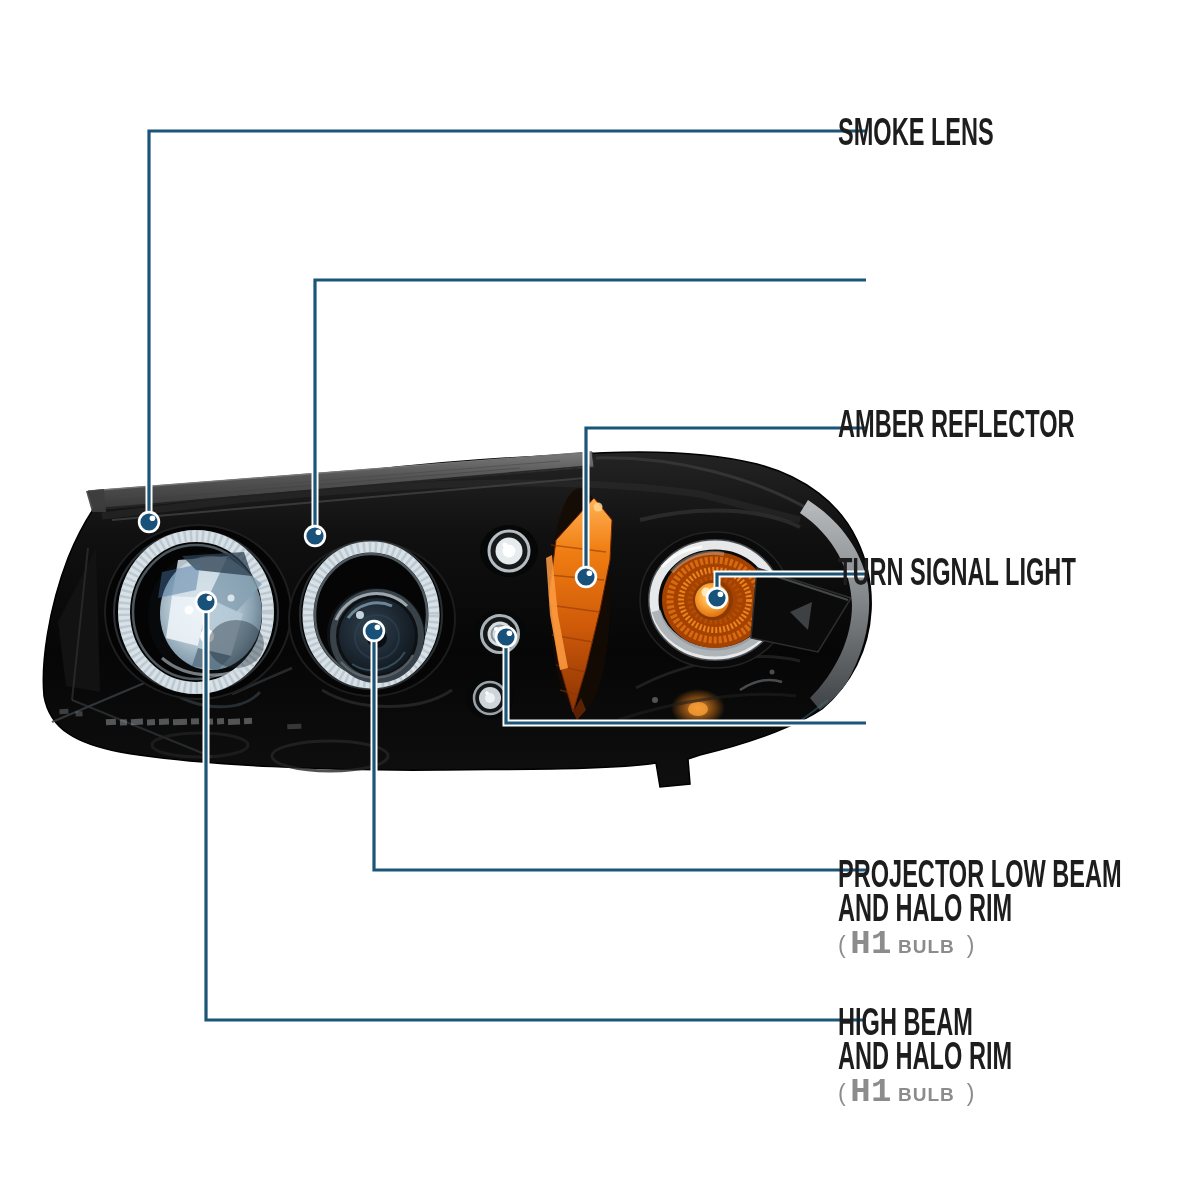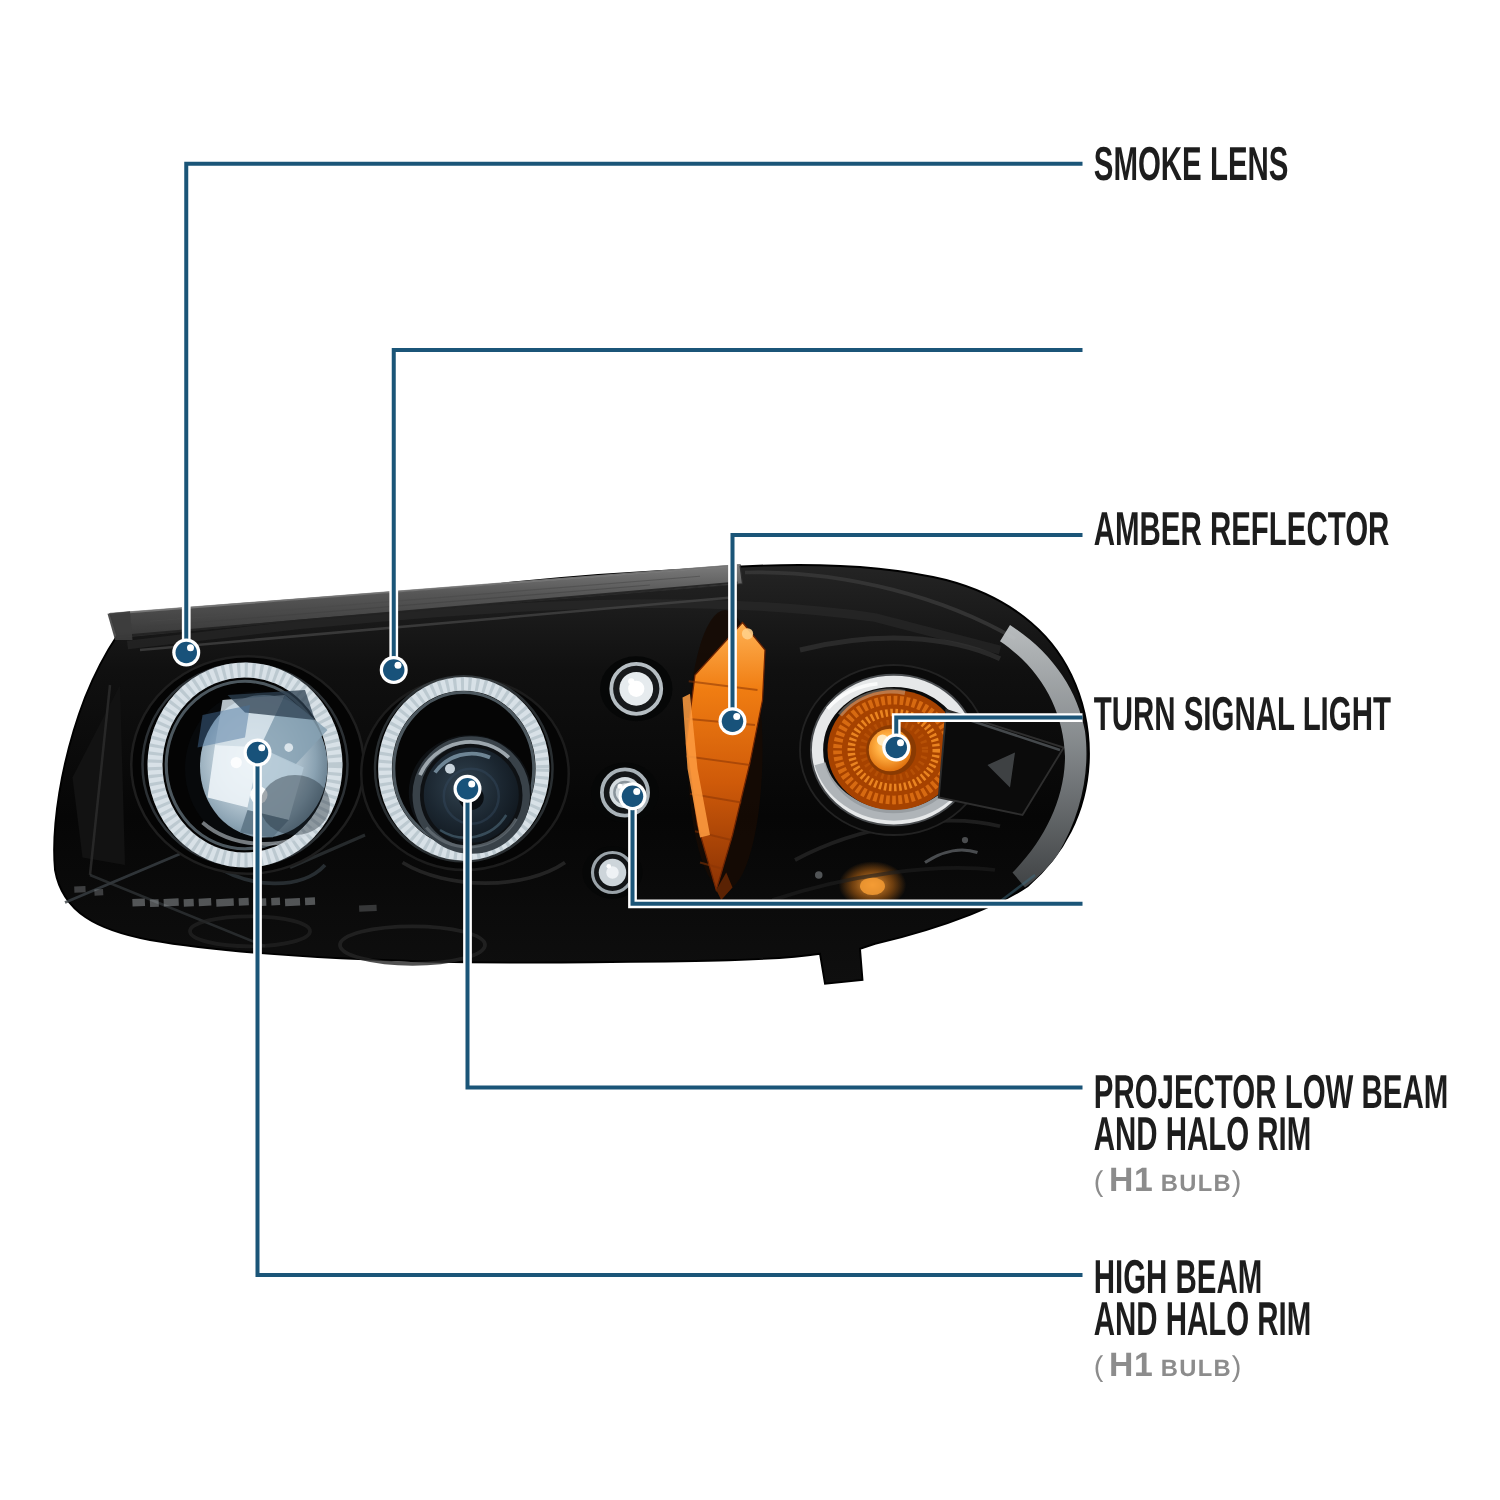--- a/index.html
+++ b/index.html
@@ -13,33 +13,33 @@
   .stage svg { position: absolute; top: 0; left: 0; }
 
   
   .co-casing { fill: none; stroke: #ffffff; stroke-width: 7; }
   .co-line   { fill: none; stroke: var(--callout-line, #1b5578); stroke-width: 3.2; }
   .co-dot-ring { fill: #ffffff; }
   .co-dot      { fill: var(--callout-dot, #18527a); }
   .co-dot-hl   { fill: #ffffff; }
 
   
-  .callout-label { position: absolute; left: 875px; color: var(--label-text, #1d1d1d); }
+  .callout-label { position: absolute; left: 838px; color: var(--label-text, #1d1d1d); }
   .callout-label .ln {
     font-weight: 700; font-size: 38px; line-height: 34px;
     white-space: nowrap; letter-spacing: 0;
     transform: scaleX(0.62); transform-origin: 0 50%;
   }
   .callout-label .note {
     margin-top: 4px; font-size: 23px; line-height: 30px;
     color: var(--note-gray, #8c8c8c); white-space: nowrap; letter-spacing: .5px;
   }
   .note .paren { font-weight: 400; }
-  .note .btype { font-weight: 700; font-size: 27px; margin: 4px 6px 0 4px; }
-  .note .bword { font-weight: 700; font-size: 19px; letter-spacing: 1px; margin-right: 0; }
+  .note .btype { font-weight: 700; font-size: 34px; margin: 4px 6px 0 4px; font-family: Liberation Mono, monospace; }
+  .note .bword { font-weight: 700; font-size: 19px; letter-spacing: 1px; margin-right: 12px; }
 </style>
 </head>
 <body>
 
 <div class="stage">
 
   <svg width="1200" height="1200" viewBox="0 0 1200 1200">
     <defs>
       <linearGradient id="gBody" x1="0" y1="0" x2="0" y2="1">
         <stop offset="0" stop-color="#242424"></stop>

